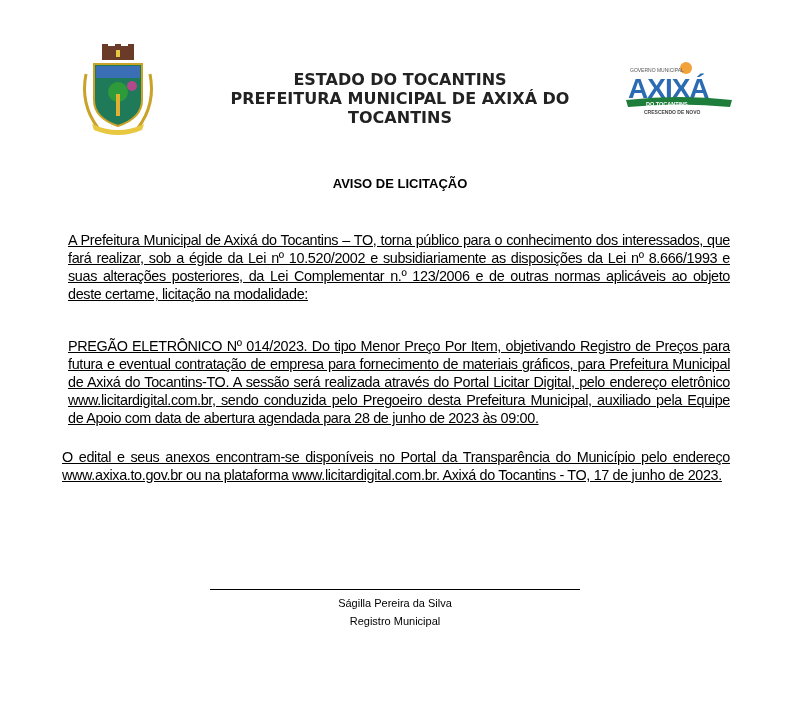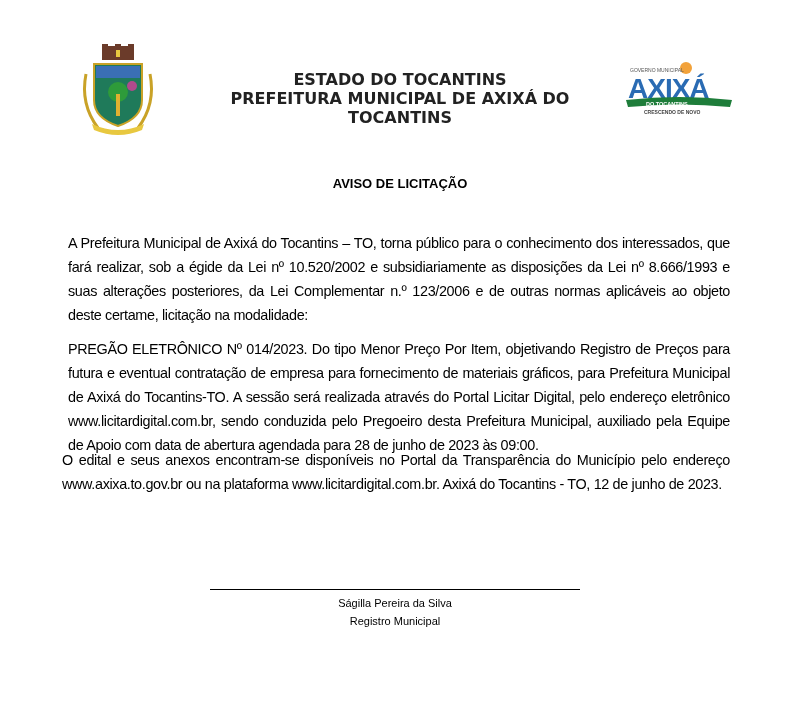--- a/index.html
+++ b/index.html
@@ -4,21 +4,21 @@
   <style>
     html, body { margin: 0; padding: 0; background: #ffffff; }
     body { width: 806px; height: 712px; position: relative; overflow: hidden; color: #000; }
     .crest { position: absolute; left: 78px; top: 44px; width: 80px; height: 92px; }
     .logo-right { position: absolute; left: 620px; top: 60px; width: 120px; height: 56px; }
     .hdr { position: absolute; left: 200px; top: 70px; width: 400px; text-align: center;
       font-family: "DejaVu Sans", sans-serif; font-weight: bold; font-size: 16px; line-height: 19px; color: #222; }
     .title { position: absolute; left: 200px; top: 176px; width: 400px; text-align: center;
       font-family: "Liberation Sans", sans-serif; font-weight: bold; font-size: 13px; }
     .para { position: absolute; left: 68px; width: 662px; text-align: justify;
-      font-family: "Liberation Sans", sans-serif; font-size: 14.4px; line-height: 24px; letter-spacing: -0.35px; }
+      font-family: "Liberation Sans", sans-serif; font-size: 14.4px; line-height: 18px; letter-spacing: -0.35px; text-decoration: underline; }
     .p1 { top: 231px; }
     .p2 { top: 337px; }
     .p3 { top: 448px; left: 62px; width: 668px; }
     .sigline { position: absolute; left: 210px; top: 589px; width: 370px; border-top: 1px solid #000; }
     .sig { position: absolute; left: 200px; top: 594px; width: 390px; text-align: center;
       font-family: "Liberation Sans", sans-serif; font-size: 11px; line-height: 18px; }
   </style>
 </head>
 <body>
 
@@ -53,19 +53,19 @@
 
 <div class="hdr">
   <div>ESTADO DO TOCANTINS</div>
   <div>PREFEITURA MUNICIPAL DE AXIXÁ DO TOCANTINS</div>
 </div>
 
 <div class="title">AVISO DE LICITAÇÃO</div>
 
 <div class="para p1">A Prefeitura Municipal de Axixá do Tocantins – TO, torna público para o conhecimento dos interessados, que fará realizar, sob a égide da Lei nº 10.520/2002 e subsidiariamente as disposições da Lei nº 8.666/1993 e suas alterações posteriores, da Lei Complementar n.º 123/2006 e de outras normas aplicáveis ao objeto deste certame, licitação na modalidade:</div>
 <div class="para p2">PREGÃO ELETRÔNICO Nº 014/2023. Do tipo Menor Preço Por Item, objetivando Registro de Preços para futura e eventual contratação de empresa para fornecimento de materiais gráficos, para Prefeitura Municipal de Axixá do Tocantins-TO. A sessão será realizada através do Portal Licitar Digital, pelo endereço eletrônico www.licitardigital.com.br, sendo conduzida pelo Pregoeiro desta Prefeitura Municipal, auxiliado pela Equipe de Apoio com data de abertura agendada para 28 de junho de 2023 às 09:00.</div>
-<div class="para p3">O edital e seus anexos encontram-se disponíveis no Portal da Transparência do Município pelo endereço www.axixa.to.gov.br ou na plataforma www.licitardigital.com.br. Axixá do Tocantins - TO, 12 de junho de 2023.</div>
+<div class="para p3">O edital e seus anexos encontram-se disponíveis no Portal da Transparência do Município pelo endereço www.axixa.to.gov.br ou na plataforma www.licitardigital.com.br. Axixá do Tocantins - TO, 17 de junho de 2023.</div>
 
 <div class="sigline"></div>
 <div class="sig">
   <div>Ságilla Pereira da Silva</div>
   <div>Registro Municipal</div>
 </div>
 
 </body></html>

